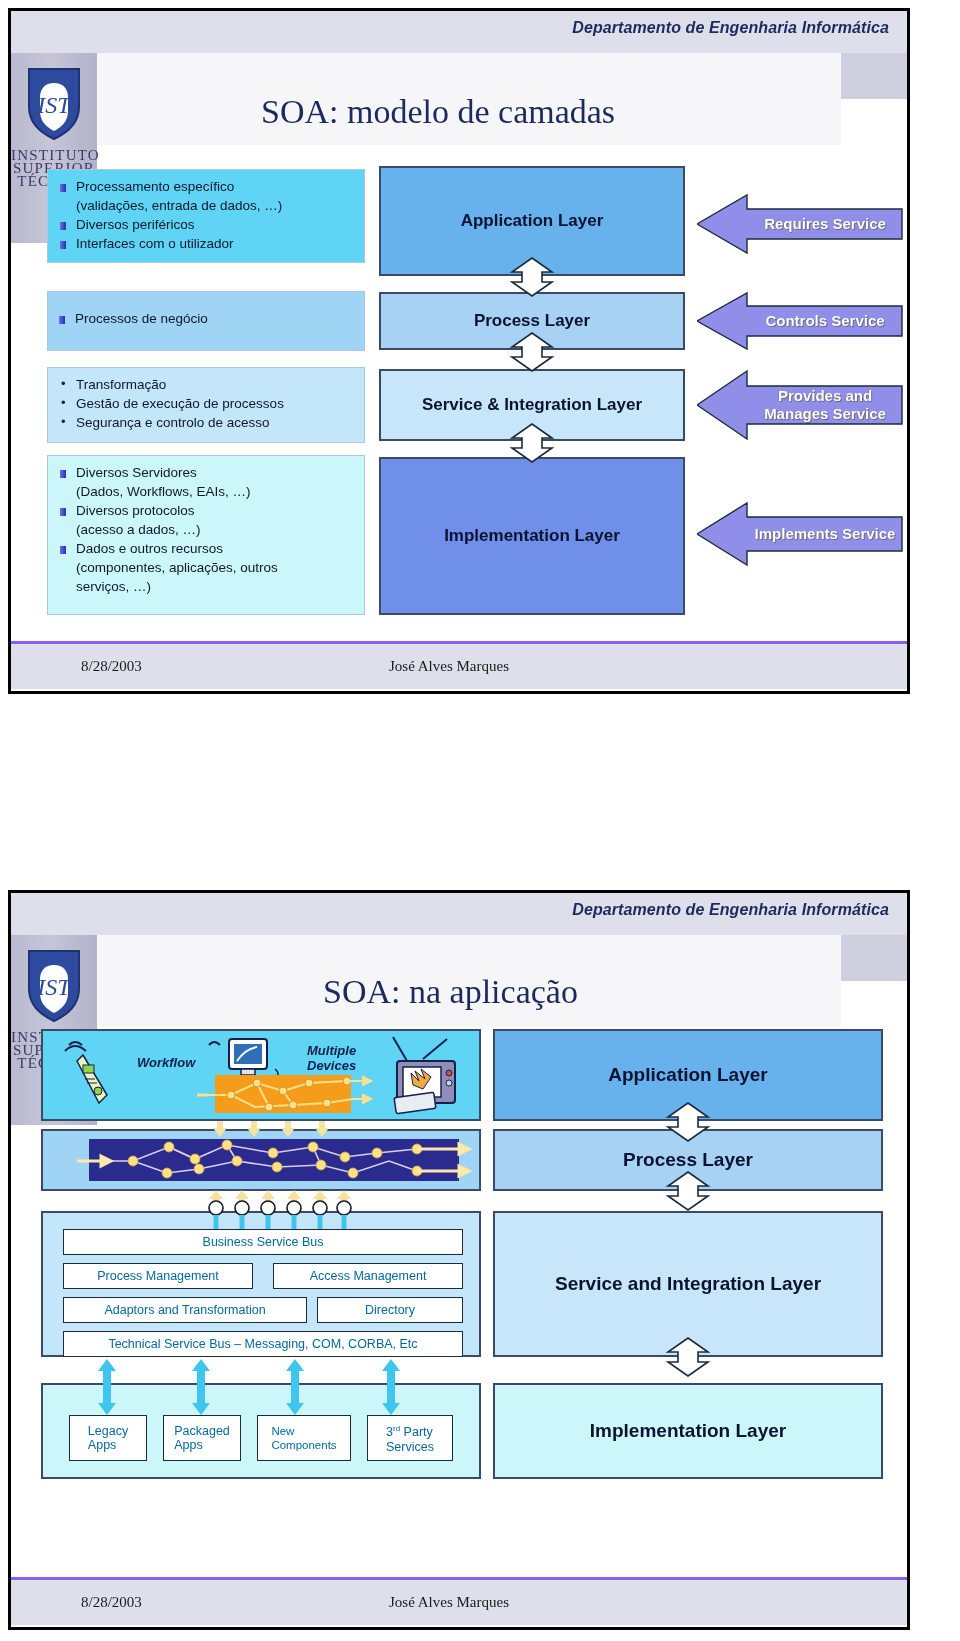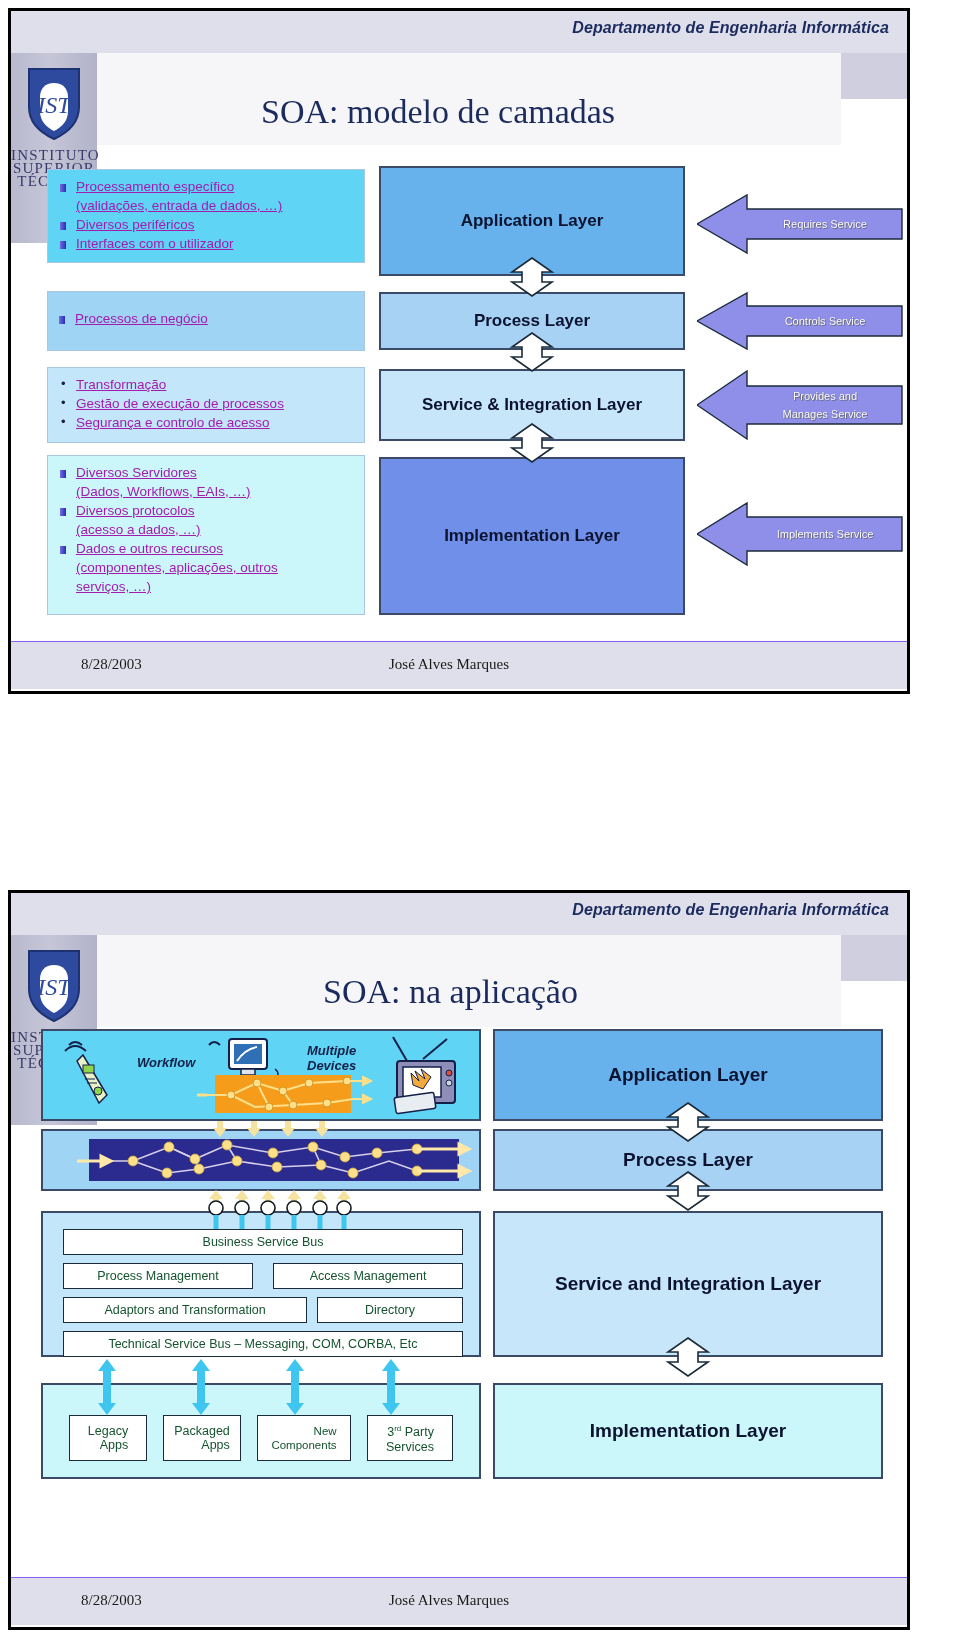--- a/index.html
+++ b/index.html
@@ -97,24 +97,23 @@
   .descbox {
     position: absolute;
     border: 1px solid #a9c7e0;
     padding: 8px 10px 8px 12px;
   }
   .descbox ul { list-style: none; }
   .descbox li {
     position: relative;
     padding-left: 16px;
     font-size: 13.5px;
-    color: #a21caf;
+    color: #0f172a;
     line-height: 18px;
     margin-bottom: 1px;
-    text-decoration: underline;
   }
   .descbox li.cont { padding-left: 16px; }
   .bul-sq::before {
     content: "";
     position: absolute;
     left: 0; top: 6px;
     width: 6px; height: 8px;
     background: linear-gradient(90deg,#6f6fe0,#2b2bbb);
   }
   .bul-dot::before {
@@ -165,39 +164,39 @@
   }
   .parrow .lbl {
     position: absolute;
     left: 52px; top: 0;
     width: 152px;
     height: 100%;
     display: flex;
     align-items: center;
     justify-content: center;
     text-align: left;
-    font-size: 11px;
-    font-weight: normal;
+    font-size: 15px;
+    font-weight: bold;
     color: #ffffff;
     text-shadow: 1px 1px 0 #6a6a88, -0.5px -0.5px 0 #6a6a88;
     line-height: 18px;
   }
   #A1 { left: 686px; top: 182px; height: 62px; }
   #A2 { left: 686px; top: 280px; height: 60px; }
   #A3 { left: 686px; top: 358px; height: 72px; }
   #A4 { left: 686px; top: 490px; height: 66px; }
 
   
   .footer {
     position: absolute;
     left: 0;
     width: 100%;
     height: 48px;
     background: #dfdfeb;
-    border-top: 1px solid #8b5cf6;
+    border-top: 3px solid #8b5cf6;
   }
   .footer .date {
     position: absolute;
     left: 70px; top: 14px;
     font-family: "Liberation Serif", serif;
     font-size: 15px;
     color: #1a1a1a;
   }
   .footer .author {
     position: absolute;
@@ -259,22 +258,22 @@
 
   
   .wbox {
     position: absolute;
     background: #ffffff;
     border: 1.5px solid #1b2b3a;
     display: flex;
     align-items: center;
     justify-content: center;
     font-size: 12.5px;
-    color: #14532d;
-    text-align: right;
+    color: #0369a1;
+    text-align: left;
     line-height: 14px;
   }
   #w-bsb   { left: 52px;  top: 336px; width: 400px; height: 26px; }
   #w-pm    { left: 52px;  top: 370px; width: 190px; height: 26px; }
   #w-am    { left: 262px; top: 370px; width: 190px; height: 26px; }
   #w-at    { left: 52px;  top: 404px; width: 244px; height: 26px; }
   #w-dir   { left: 306px; top: 404px; width: 146px; height: 26px; }
   #w-tsb   { left: 52px;  top: 438px; width: 400px; height: 26px; }
 
   #w-leg   { left: 58px;  top: 522px; width: 78px; height: 46px; }

